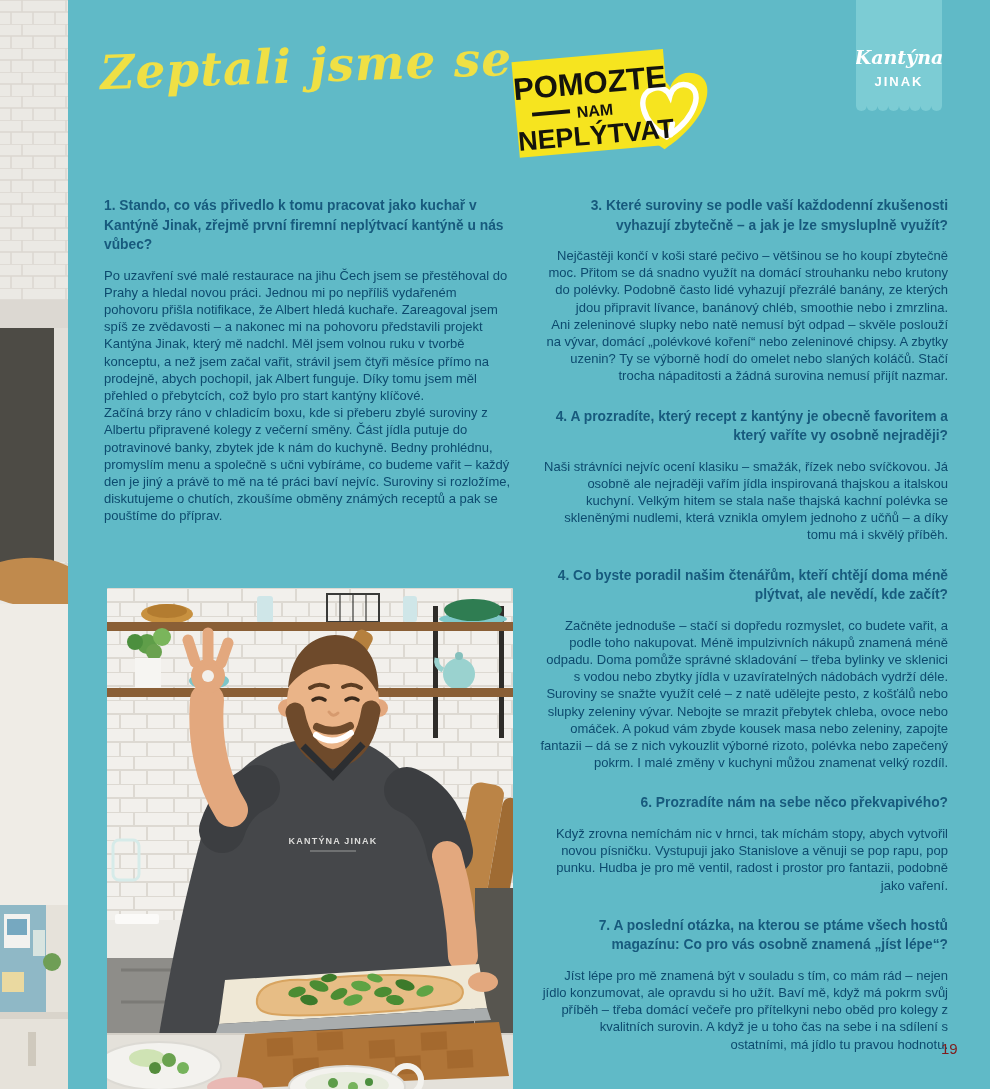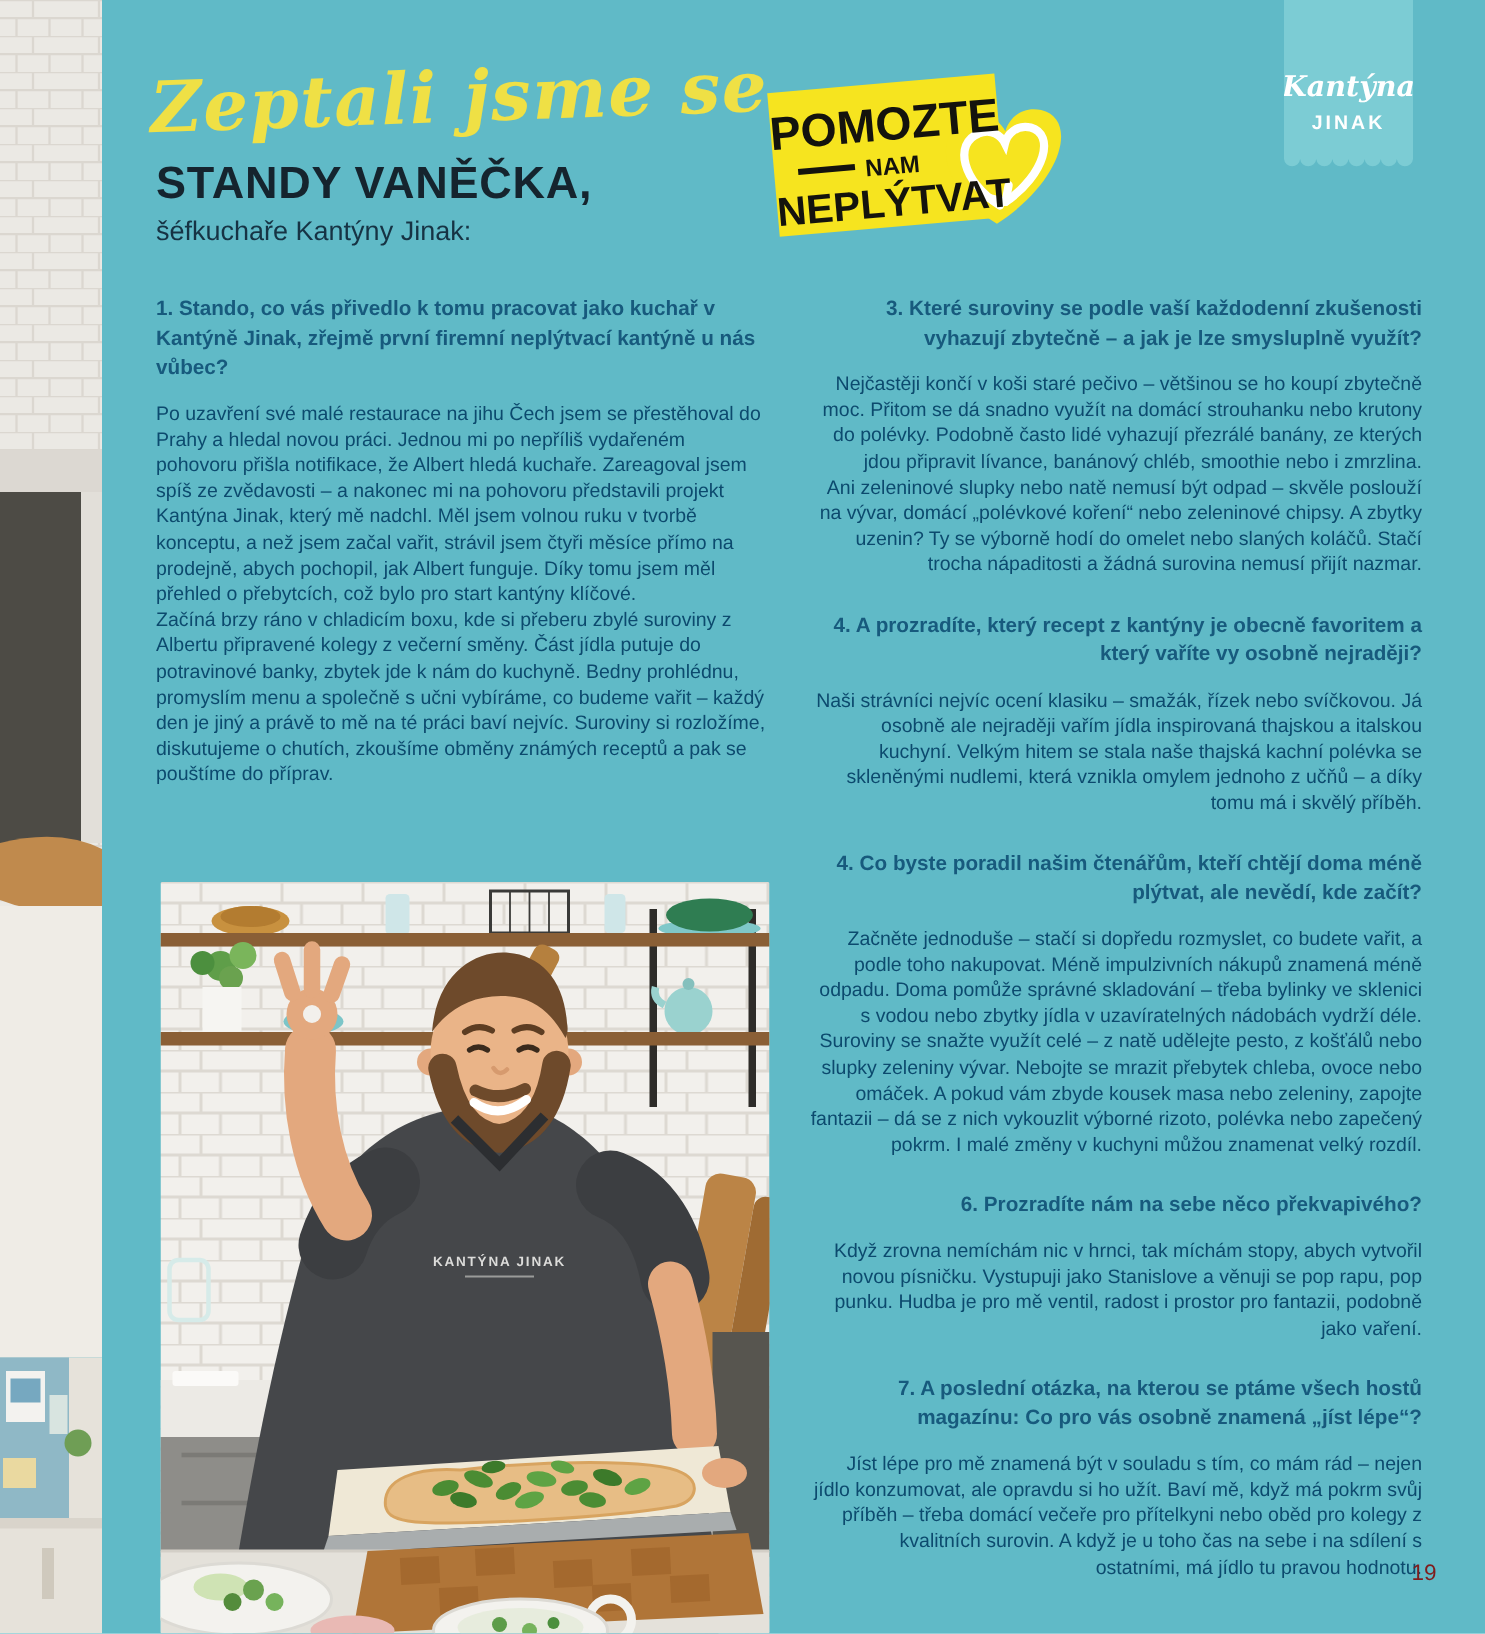--- a/index.html
+++ b/index.html
@@ -47,22 +47,20 @@
     <rect x="33" y="930" width="12" height="26" fill="#d8e4e0"></rect>
     <rect x="2" y="972" width="22" height="20" fill="#ead9a0"></rect>
     <circle cx="52" cy="962" r="9" fill="#6f9e55"></circle>
     <rect x="0" y="1012" width="68" height="7" fill="#d9d4cb"></rect>
     <rect x="28" y="1032" width="8" height="34" fill="#cfc9bd"></rect>
   </svg>
 
   <div class="panel"></div>
 
   <div class="kicker">Zeptali jsme se</div>
-  <div class="name">STANDY VANĚČKA,</div>
-  <div class="subtitle">šéfkuchaře Kantýny Jinak:</div>
 
   <svg class="badge" width="230" height="150" viewBox="0 0 230 150">
     <g transform="rotate(-5 110 80)">
       <rect x="18" y="24" width="152" height="96" fill="#f6e41f"></rect>
       <path d="M163 124 C 128 98, 124 60, 150 52 C 163 48, 171 56, 174 63 C 177 55, 186 47, 199 51 C 223 59, 210 99, 163 124 Z" fill="#f6e41f"></path>
       <path d="M166 112 C 142 94, 139 68, 156 63 C 165 60, 171 66, 173 71 C 175 65, 182 59, 191 62 C 207 68, 198 94, 170 110" fill="none" stroke="#ffffff" stroke-width="5.5" stroke-linecap="round"></path>
       <path d="M170 110 L158 106 M170 110 L173 99" stroke="#ffffff" stroke-width="5.5" stroke-linecap="round"></path>
       <text x="94" y="62" text-anchor="middle" font-family="Liberation Sans, sans-serif" font-weight="900" font-size="31" fill="#14130d">POMOZTE</text>
       <path d="M34 78 H72" stroke="#14130d" stroke-width="4"></path>
       <text x="97" y="85" text-anchor="middle" font-family="Liberation Sans, sans-serif" font-weight="900" font-size="16" fill="#14130d">NAM</text>

